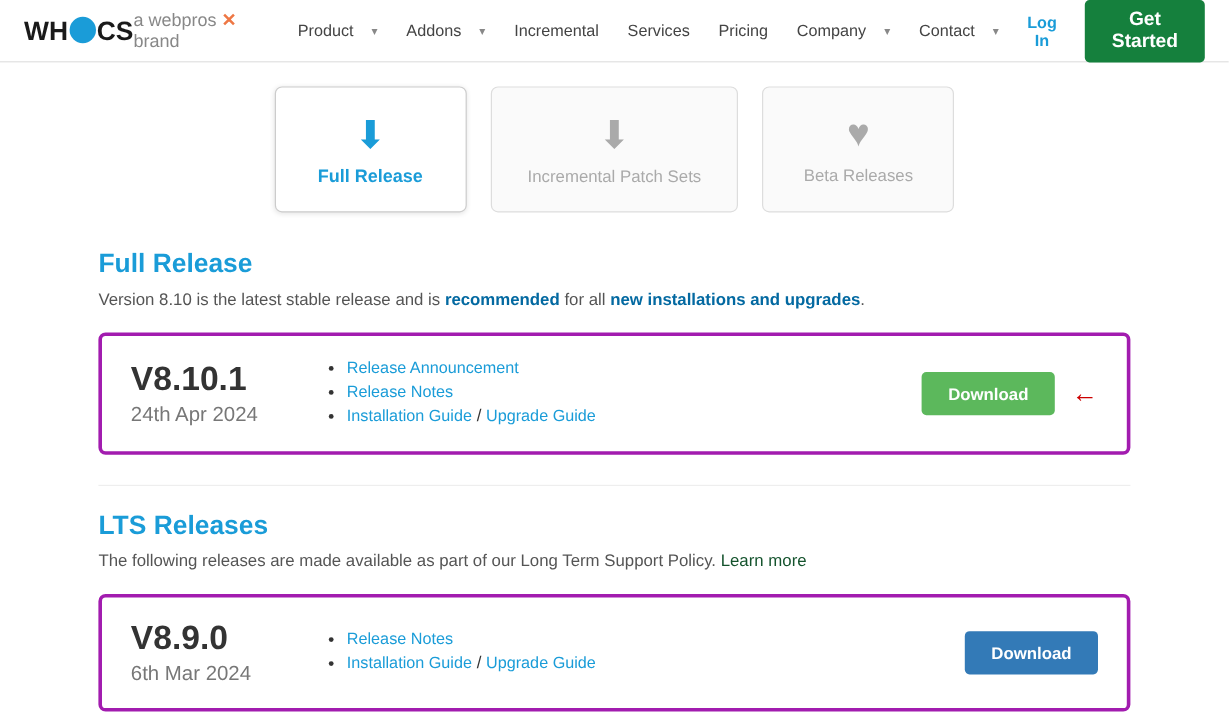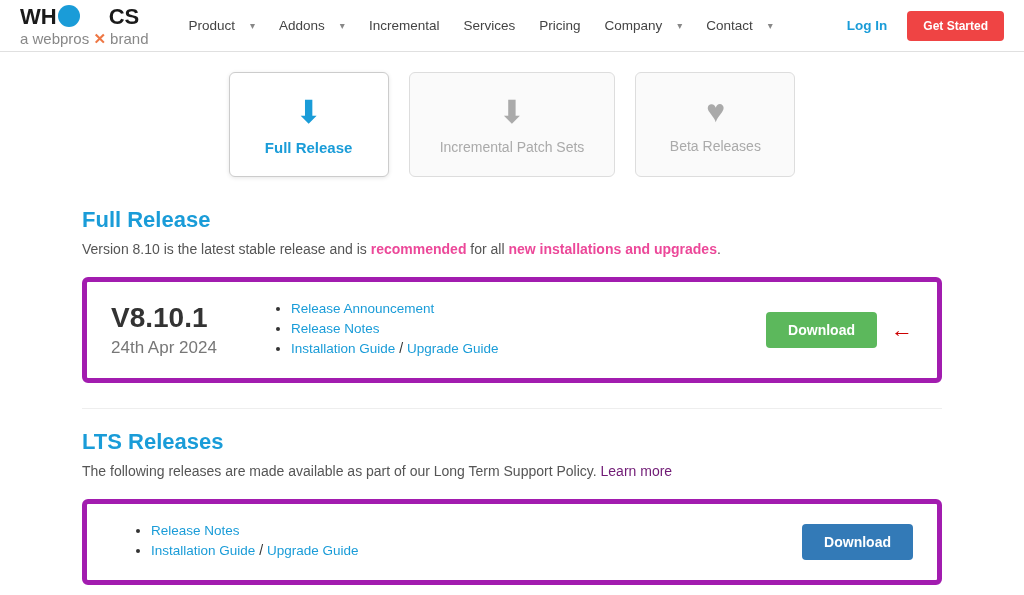--- a/index.html
+++ b/index.html
@@ -9,32 +9,32 @@
     header {
       display: flex;
       align-items: center;
       padding: 0 20px;
       height: 52px;
       border-bottom: 1px solid #e0e0e0;
       background: #fff;
     }
     .logo-area {
       display: flex;
-      flex-direction: column;
+      flex-direction: row;
       margin-right: 30px;
     }
     .logo-main {
       font-size: 22px;
       font-weight: bold;
       color: #1a1a1a;
       display: flex;
       align-items: center;
     }
     .logo-wh { color: #1a1a1a; }
-    .logo-cs { color: #1a1a1a; margin-left: 28px; }
+    .logo-cs { color: #1a1a1a; }
     .logo-icon {
       display: inline-block;
       width: 22px;
       height: 22px;
       background: #1a9cd8;
       border-radius: 50%;
       margin: 0 1px;
       position: relative;
       top: -1px;
     }
@@ -59,26 +59,26 @@
       color: #1a9cd8;
       font-size: 13.5px;
       font-weight: bold;
       cursor: pointer;
       text-decoration: none;
       background: none;
       border: none;
       padding: 6px 10px;
     }
     .btn-get-started {
-      background: #ef4444;
+      background: #15803d;
       color: #fff;
       border: none;
       padding: 8px 16px;
       border-radius: 4px;
-      font-size: 12px;
+      font-size: 16px;
       font-weight: bold;
       cursor: pointer;
     }
 
     
     main { max-width: 900px; margin: 0 auto; padding: 20px 20px; }
 
     
     .tab-section {
       display: flex;
@@ -107,25 +107,25 @@
     .tab-label-inactive { color: #aaa; font-size: 14px; }
 
     
     .section-title {
       font-size: 22px;
       color: #1a9cd8;
       margin-bottom: 8px;
       font-weight: bold;
     }
     .section-desc { font-size: 14px; color: #555; margin-bottom: 20px; }
-    .section-desc strong { font-weight: bold; color: #ec4899; }
+    .section-desc strong { font-weight: bold; color: #0369a1; }
 
     
     .release-card {
-      border: 5px solid #a21caf;
+      border: 3px solid #a21caf;
       border-radius: 6px;
       padding: 18px 24px;
       display: flex;
       align-items: center;
       margin-bottom: 25px;
     }
     .release-version-block { min-width: 140px; }
     .release-version { font-size: 28px; font-weight: bold; color: #333; }
     .release-date { color: #777; font-size: 17px; margin-top: 4px; }
     .release-links { flex: 1; padding-left: 20px; }
@@ -156,21 +156,21 @@
       white-space: nowrap;
     }
     .arrow-indicator {
       color: #cc0000;
       font-size: 22px;
       font-weight: bold;
     }
 
     
     .lts-desc { font-size: 14px; color: #555; margin-bottom: 20px; }
-    .lts-desc a { color: #701a75; text-decoration: none; text-align: right; }
+    .lts-desc a { color: #14532d; text-decoration: none; text-align: right; }
 
     
     .divider { border: none; border-top: 1px solid #eee; margin: 10px 0 20px 0; }
   </style>
 </head>
 <body>
 
 <header>
   <div class="logo-area">
     <div class="logo-main">
@@ -264,20 +264,24 @@
   <hr class="divider">
 
   <div>
     <div class="section-title">LTS Releases</div>
     <p class="lts-desc">
       <span>The following releases are made available as part of our Long Term Support Policy.</span>
       <a href="#">Learn more</a>
     </p>
 
     <div class="release-card">
+      <div class="release-version-block">
+        <div class="release-version">V8.9.0</div>
+        <div class="release-date">6th Mar 2024</div>
+      </div>
       <div class="release-links">
         <ul>
           <li><a href="#">Release Notes</a></li>
           <li>
             <a href="#">Installation Guide</a>
             <span> / </span>
             <a href="#">Upgrade Guide</a>
           </li>
         </ul>
       </div>

